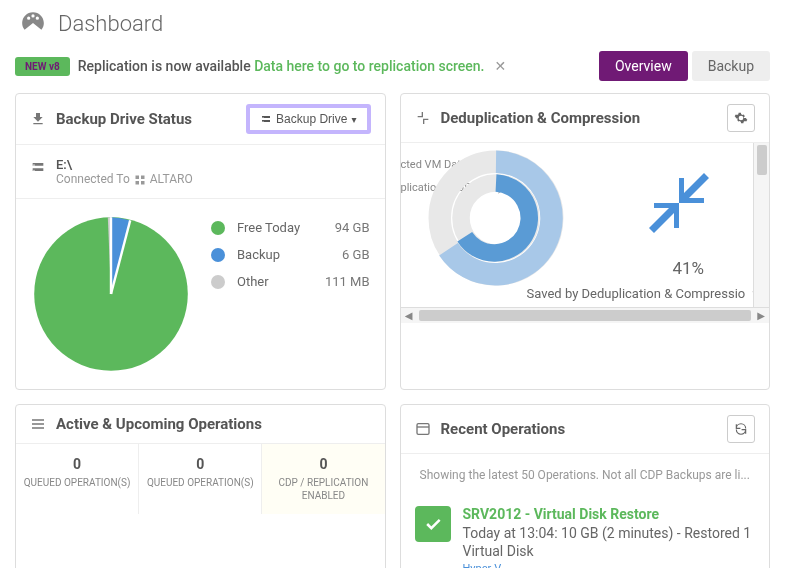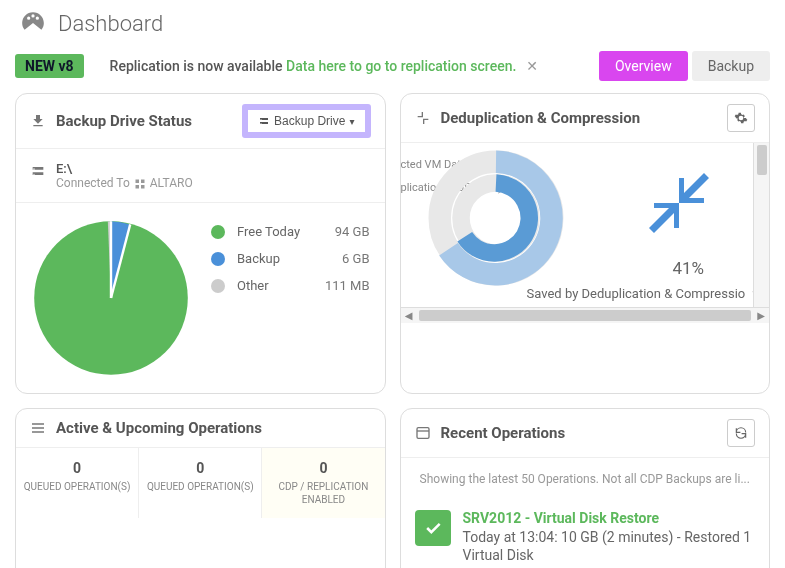--- a/index.html
+++ b/index.html
@@ -1,34 +1,34 @@
 <!DOCTYPE html>
 <html><head>
 <meta charset="utf-8">
 <style>
 * { box-sizing: border-box; margin: 0; padding: 0; }
 body { font-family: -apple-system, "Segoe UI", Roboto, sans-serif; background: #fff; color: #555; width: 785px; }
 .header { display: flex; align-items: center; padding: 10px 20px 15px; text-align: center; }
 .header-icon { width: 26px; height: 26px; color: #888; margin-right: 12px; }
 .header-title { font-size: 22px; font-weight: 300; color: #666; }
 .announce { display: flex; align-items: center; padding: 0 15px 12px; }
-.badge-new { background: #5cb85c; color: #0f172a; padding: 4px 10px; border-radius: 3px; font-weight: bold; font-size: 14px; margin-right: 26px; }
+.badge-new { background: #5cb85c; color: #701a75; padding: 4px 10px; border-radius: 3px; font-weight: bold; font-size: 10px; margin-right: 8px; }
 .announce-text { font-size: 14px; color: #555; font-weight: 500; }
 .announce-link { color: #5cb85c; text-decoration: none; font-weight: 500; }
 .close-x { color: #999; margin-left: 10px; cursor: pointer; font-size: 14px; }
 .tabs { display: flex; gap: 4px; margin-left: auto; }
 .tab { padding: 7px 16px; border-radius: 3px; font-size: 14px; cursor: pointer; }
-.tab-active { background: #d946ef; color: #fff; }
+.tab-active { background: #701a75; color: #fff; }
 .tab-inactive { background: #eee; color: #666; }
 .grid { display: grid; grid-template-columns: 1fr 1fr; gap: 14px; padding: 0 15px 15px; }
-.panel { border: 1px solid #ddd; border-radius: 12px; background: #fff; }
+.panel { border: 1px solid #ddd; border-radius: 4px; background: #fff; }
 .panel-head { display: flex; align-items: center; padding: 10px 14px; border-bottom: 1px solid #eee; }
 .panel-icon { width: 16px; height: 16px; color: #777; margin-right: 10px; flex-shrink: 0; }
 .panel-title { font-size: 15px; font-weight: bold; color: #555; flex: 1; }
-.btn-small { border: 6px solid #c4b5fd; background: #fff; padding: 4px 10px; border-radius: 3px; font-size: 12px; color: #555; cursor: pointer; display: flex; align-items: center; gap: 4px; }
+.btn-small { border: 4px solid #c4b5fd; background: #fff; padding: 4px 10px; border-radius: 3px; font-size: 12px; color: #555; cursor: pointer; display: flex; align-items: center; gap: 4px; }
 .caret { font-size: 10px; }
 .icon-btn { border: 1px solid #ccc; background: #fff; width: 28px; height: 28px; border-radius: 3px; cursor: pointer; display: flex; align-items: center; justify-content: center; color: #666; }
 .drive-info { display: flex; align-items: flex-start; padding: 12px 14px; border-bottom: 1px solid #eee; }
 .drive-text { font-size: 13px; }
 .drive-path { color: #555; font-weight: 500; }
 .drive-conn { color: #999; font-size: 12px; display: flex; align-items: flex-end; gap: 4px; }
 .chart-area { display: flex; padding: 15px; gap: 20px; }
 .pie-wrap { flex-shrink: 0; }
 .legend { flex: 1; font-size: 13px; }
 .legend-row { display: flex; align-items: center; padding: 6px 0; }

